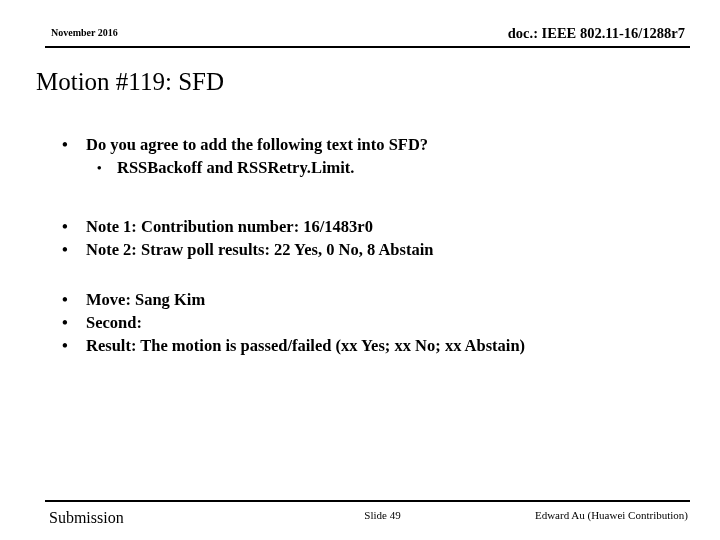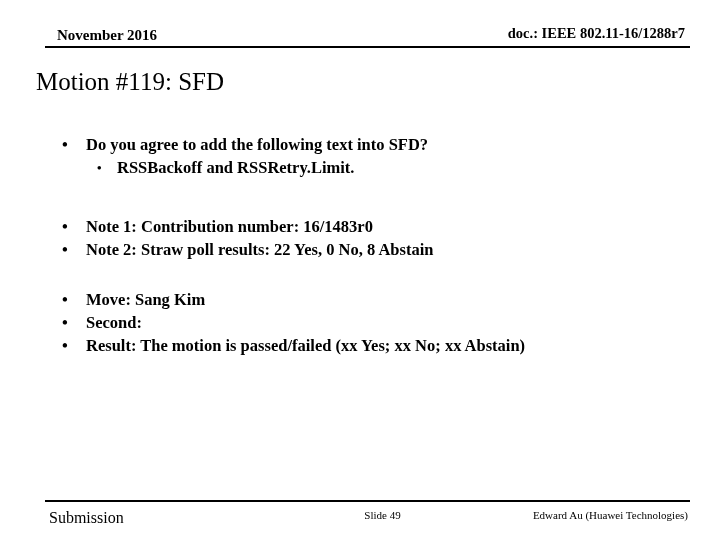--- a/index.html
+++ b/index.html
@@ -20,23 +20,23 @@
   
   .slide-header {
     position: absolute;
     left: 45px;
     top: 24px;
     width: 645px;
     height: 26px;
   }
   .hdr-date {
     position: absolute;
-    left: 12px;
+    left: 6px;
     top: 3px;
-    font-size: 15px;
+    font-size: 10px;
     font-weight: bold;
     white-space: nowrap;
   }
   .hdr-doc {
     position: absolute;
     right: 5px;
     top: 1px;
     font-size: 14.5px;
     font-weight: bold;
     white-space: nowrap;
@@ -207,14 +207,14 @@
     <span class="bul">•</span>
     <span>Result:  The motion is passed/failed (xx Yes; xx No; xx Abstain)</span>
   </div>
 
 </div>
 
 <div class="slide-footer">
   <div class="ftr-rule"></div>
   <div class="ftr-left">Submission</div>
   <div class="ftr-center">Slide 49</div>
-  <div class="ftr-right">Edward Au (Huawei Technologies)</div>
+  <div class="ftr-right">Edward Au (Huawei Contribution)</div>
 </div>
 
 </body></html>

